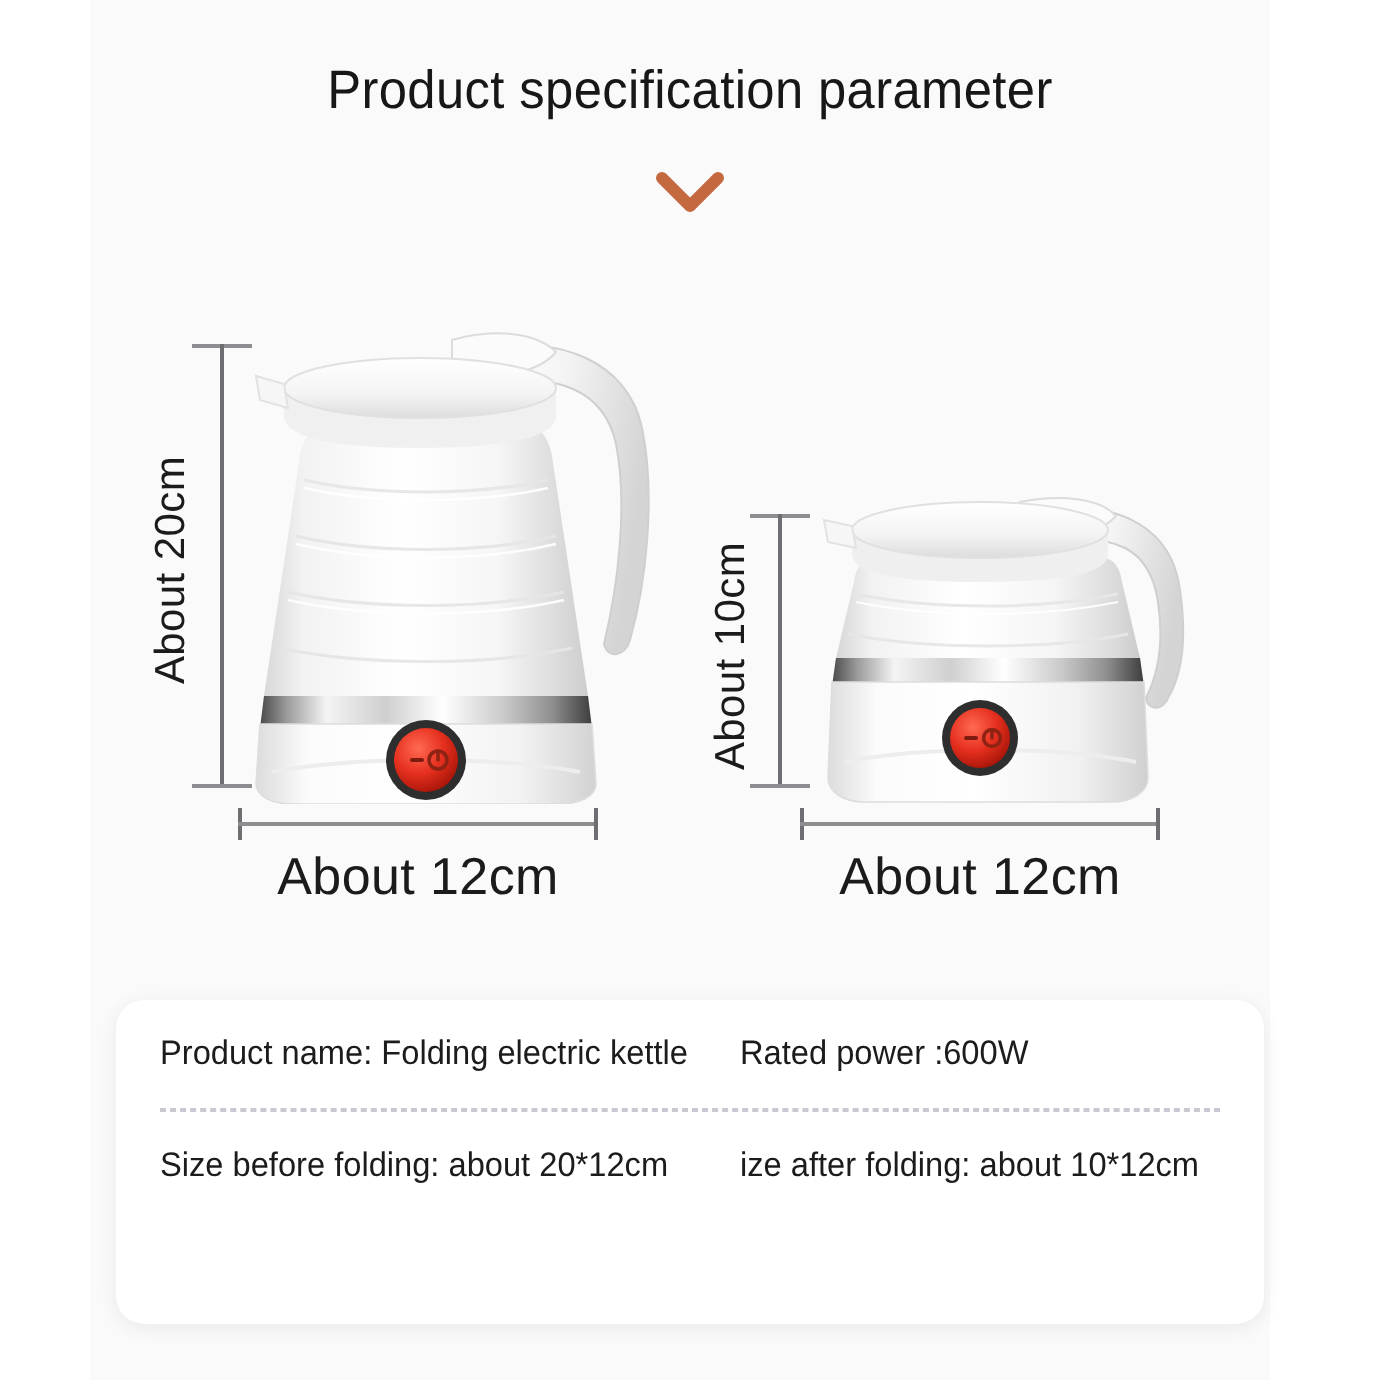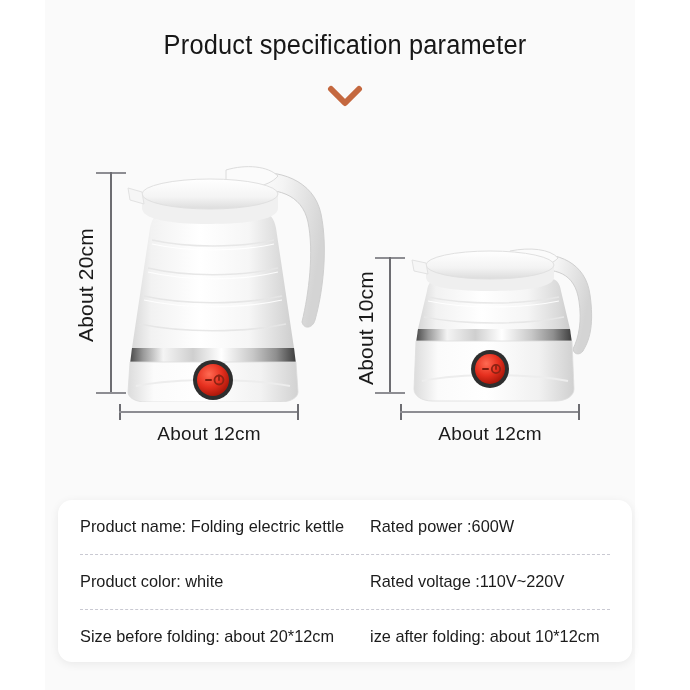--- a/index.html
+++ b/index.html
@@ -106,21 +106,21 @@
     width: 2px;
     height: 16px;
     background: #6d6d72;
   }
   .dim-h .cap.l { left: 0; }
   .dim-h .cap.r { right: 0; }
 
   .dim-h-label {
     position: absolute;
     text-align: center;
-    font-size: 19px;
+    font-size: 26px;
     color: #1b1b1b;
     white-space: nowrap;
     font-family: "Liberation Sans", sans-serif;
     letter-spacing: 0.2px;
   }
 
   
   .kettle {
     position: absolute;
   }
@@ -374,24 +374,20 @@
 
   <div class="spec-card">
 
     <div class="spec-row">
       <div class="cell left">Product name: Folding electric kettle</div>
       <div class="cell right">Rated power :600W</div>
     </div>
 
     <div class="spec-div"></div>
 
-    <div class="spec-row">
-      <div class="cell left">Product color: white</div>
-      <div class="cell right">Rated voltage :110V~220V</div>
-    </div>
 
     <div class="spec-div"></div>
 
     <div class="spec-row">
       <div class="cell left">Size before folding: about 20*12cm</div>
       <div class="cell right">ize after folding: about 10*12cm</div>
     </div>
 
   </div>
 

